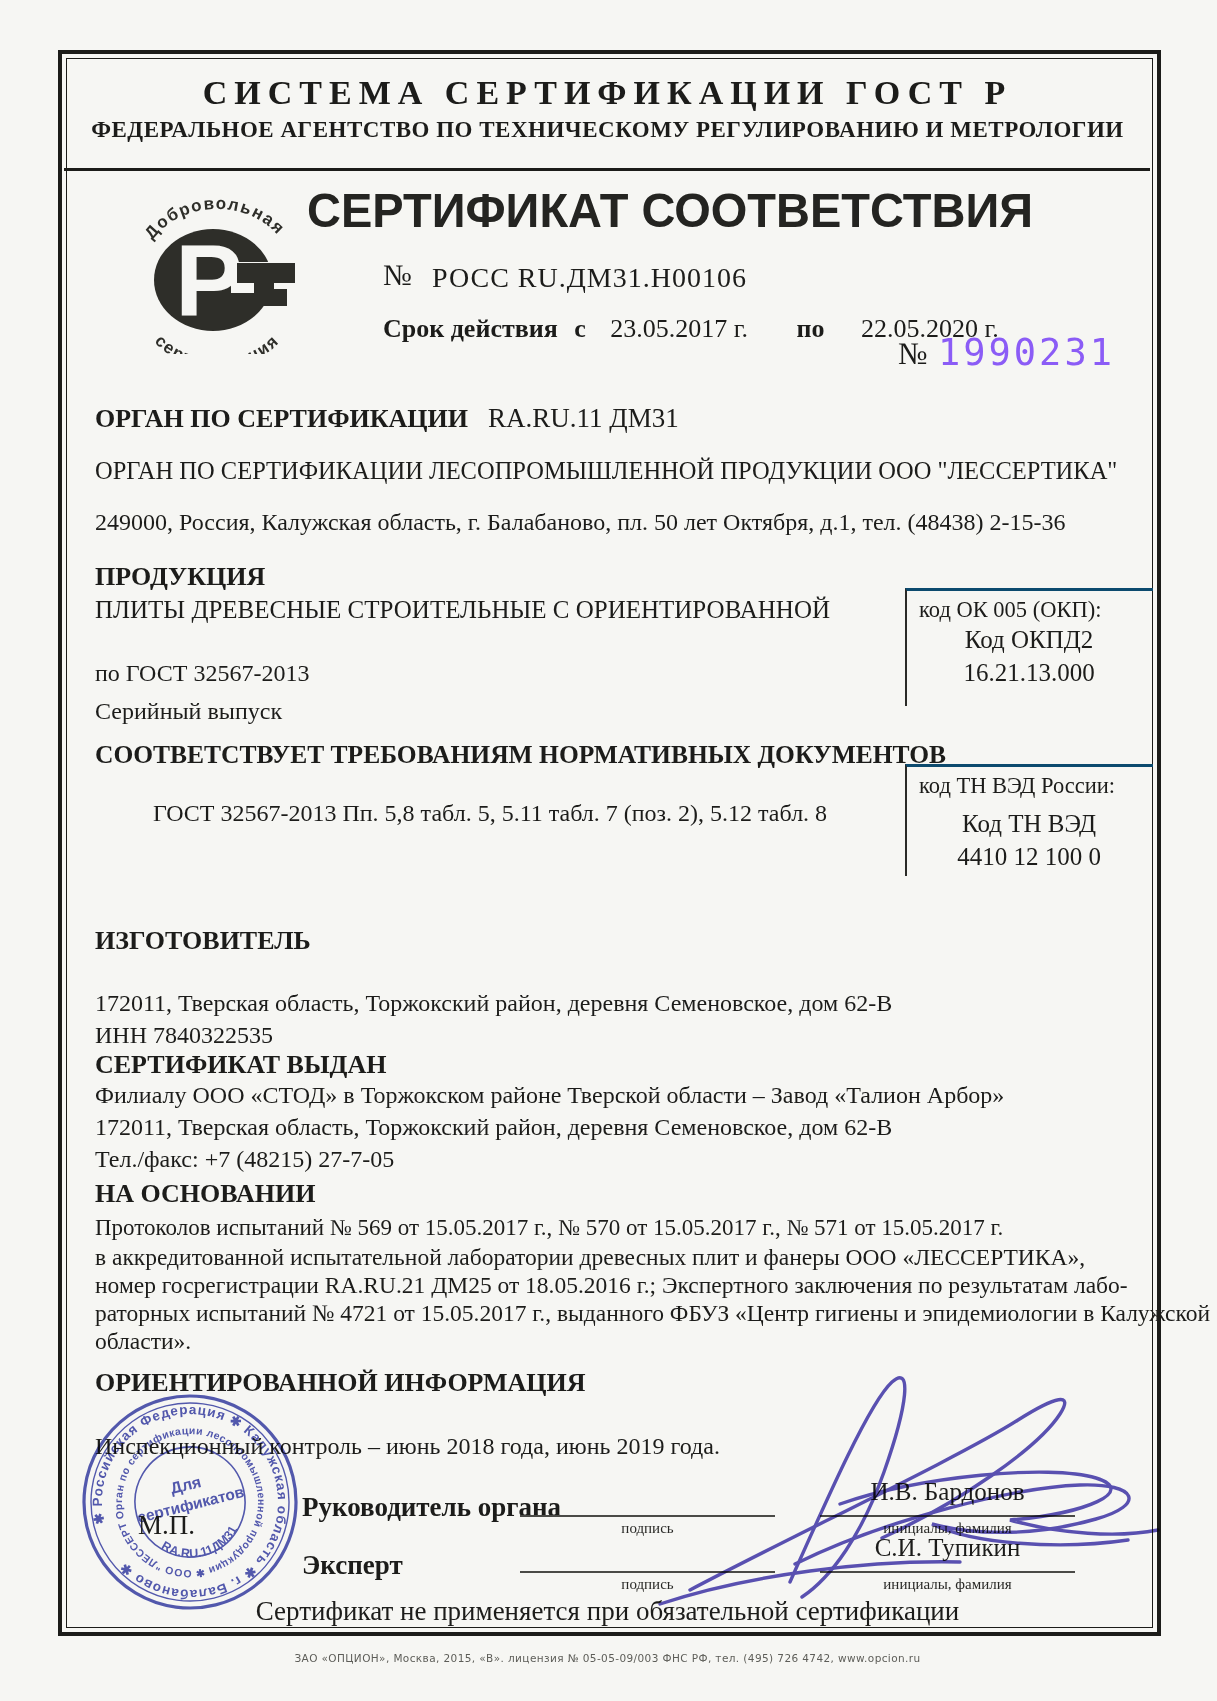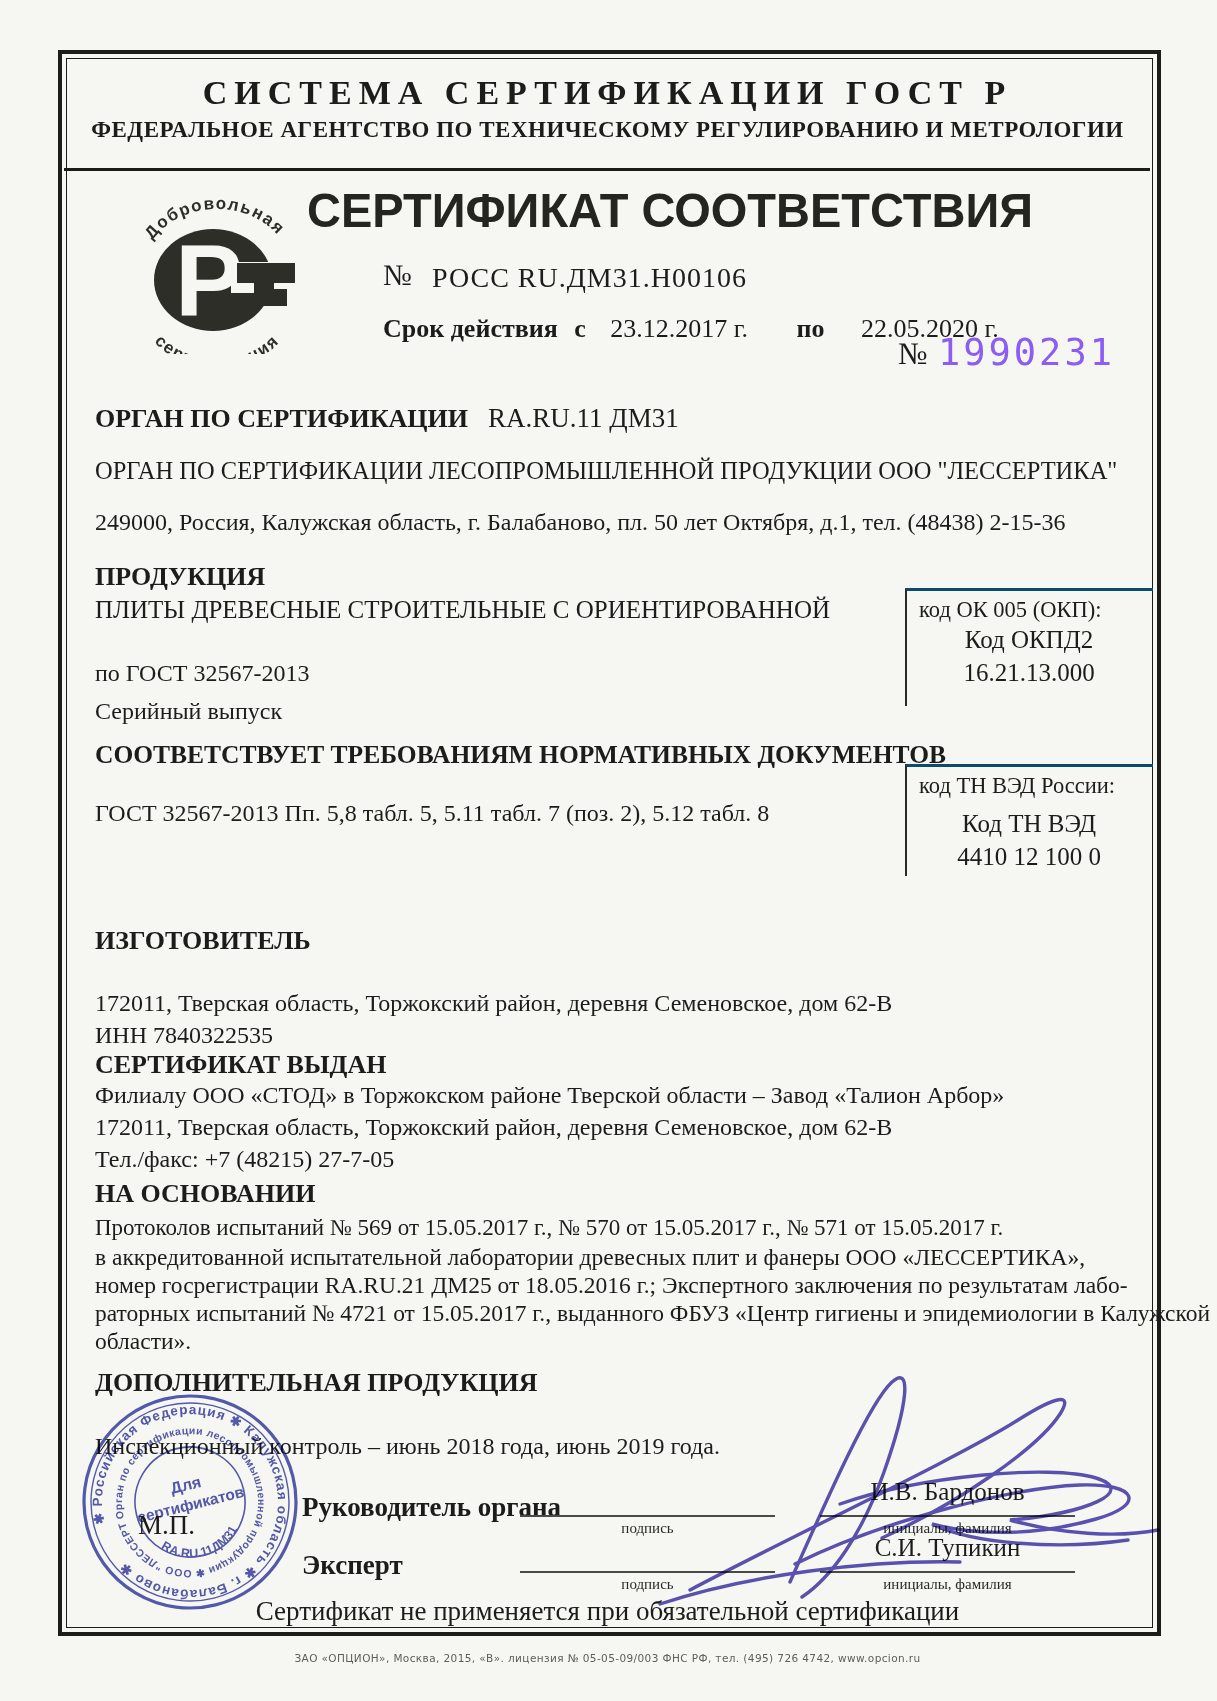--- a/index.html
+++ b/index.html
@@ -74,21 +74,21 @@
     </svg>
   </div>
 
   <div class="abs doc-title ctr">СЕРТИФИКАТ СООТВЕТСТВИЯ</div>
 
   <div class="abs no-line">№</div>
   <div class="abs no-val">РОСС RU.ДМ31.Н00106</div>
   <div class="abs validity">
     <span class="b">Срок действия</span>
     <span class="b" style="margin-left:10px;">с</span>
-    <span class="vd" style="margin-left:18px;">23.12.2017 г.</span>
+    <span class="vd" style="margin-left:18px;">23.05.2017 г.</span>
     <span class="b" style="margin-left:42px;">по</span>
     <span class="vd" style="margin-left:30px;">22.05.2020 г.</span>
   </div>
   <div class="abs blank-no">№</div>
   <div class="abs blank-num">1990231</div>
 
   <div class="abs ln" style="top:403px;">
     <span class="sect">ОРГАН ПО СЕРТИФИКАЦИИ</span>
     <span style="font-size:27px;margin-left:14px;">RA.RU.11 ДМ31</span>
   </div>
@@ -105,39 +105,39 @@
     <div class="cv">Код ОКПД2</div>
     <div class="cv">16.21.13.000</div>
   </div>
 
   <div class="abs ln sect" style="top:740px;font-size:25.5px;">СООТВЕТСТВУЕТ ТРЕБОВАНИЯМ НОРМАТИВНЫХ ДОКУМЕНТОВ</div>
   <div class="abs codebox" style="top:764px;height:112px;">
     <div class="cl">код ТН ВЭД России:</div>
     <div class="cv" style="margin-top:8px;">Код ТН ВЭД</div>
     <div class="cv">4410 12 100 0</div>
   </div>
-  <div class="abs ln" style="top:800px;width:790px;">ГОСТ 32567-2013 Пп. 5,8 табл. 5, 5.11 табл. 7 (поз. 2), 5.12 табл. 8</div>
+  <div class="abs ln" style="top:800px;width:790px;text-align:center;">ГОСТ 32567-2013 Пп. 5,8 табл. 5, 5.11 табл. 7 (поз. 2), 5.12 табл. 8</div>
 
   <div class="abs ln sect" style="top:926px;">ИЗГОТОВИТЕЛЬ</div>
   <div class="abs ln" style="top:990px;">172011, Тверская область, Торжокский район, деревня Семеновское, дом 62-В</div>
   <div class="abs ln" style="top:1022px;">ИНН 7840322535</div>
 
   <div class="abs ln sect" style="top:1050px;">СЕРТИФИКАТ ВЫДАН</div>
   <div class="abs ln" style="top:1082px;">Филиалу ООО «СТОД» в Торжокском районе Тверской области – Завод «Талион Арбор»</div>
   <div class="abs ln" style="top:1114px;">172011, Тверская область, Торжокский район, деревня Семеновское, дом 62-В</div>
   <div class="abs ln" style="top:1146px;">Тел./факс: +7 (48215) 27-7-05</div>
 
   <div class="abs ln sect" style="top:1179px;">НА ОСНОВАНИИ</div>
   <div class="abs ln" style="top:1215px;font-size:23px;">Протоколов  испытаний  № 569 от 15.05.2017 г., № 570 от 15.05.2017 г., № 571 от 15.05.2017 г.</div>
   <div class="abs ln" style="top:1244px;font-size:23.5px;">в  аккредитованной испытательной  лаборатории древесных плит и фанеры  ООО «ЛЕССЕРТИКА»,</div>
   <div class="abs ln" style="top:1272px;font-size:23.5px;width:1090px;">номер госрегистрации  RA.RU.21 ДМ25 от 18.05.2016 г.;  Экспертного заключения  по результатам лабо-</div>
   <div class="abs ln" style="top:1300px;font-size:23.5px;width:1090px;">раторных испытаний № 4721 от 15.05.2017 г., выданного ФБУЗ «Центр гигиены и эпидемиологии в Калужской</div>
   <div class="abs ln" style="top:1328px;font-size:23.5px;">области».</div>
 
-  <div class="abs ln sect" style="top:1368px;">ДОПОЛНИТЕЛЬНАЯ ПРОДУКЦИЯ</div>
+  <div class="abs ln sect" style="top:1368px;">ОРИЕНТИРОВАННОЙ ИНФОРМАЦИЯ</div>
   <div class="abs ln" style="top:1433px;">Инспекционный контроль – июнь 2018 года, июнь 2019 года.</div>
 
   <div class="abs stamp-wrap">
     <svg width="236" height="236" viewBox="0 0 236 236">
       <defs>
         <path id="stampRingO" d="M 30,118 A 88,88 0 1 1 206,118 A 88,88 0 1 1 30,118"></path>
         <path id="stampRingI" d="M 50,118 A 68,68 0 1 1 186,118 A 68,68 0 1 1 50,118"></path>
         <path id="stampCtrArc" d="M 72,146 A 52,52 0 0 0 164,146"></path>
       </defs>
       <g transform="rotate(-14 118 118)" fill="none" stroke="#3d44ab">

